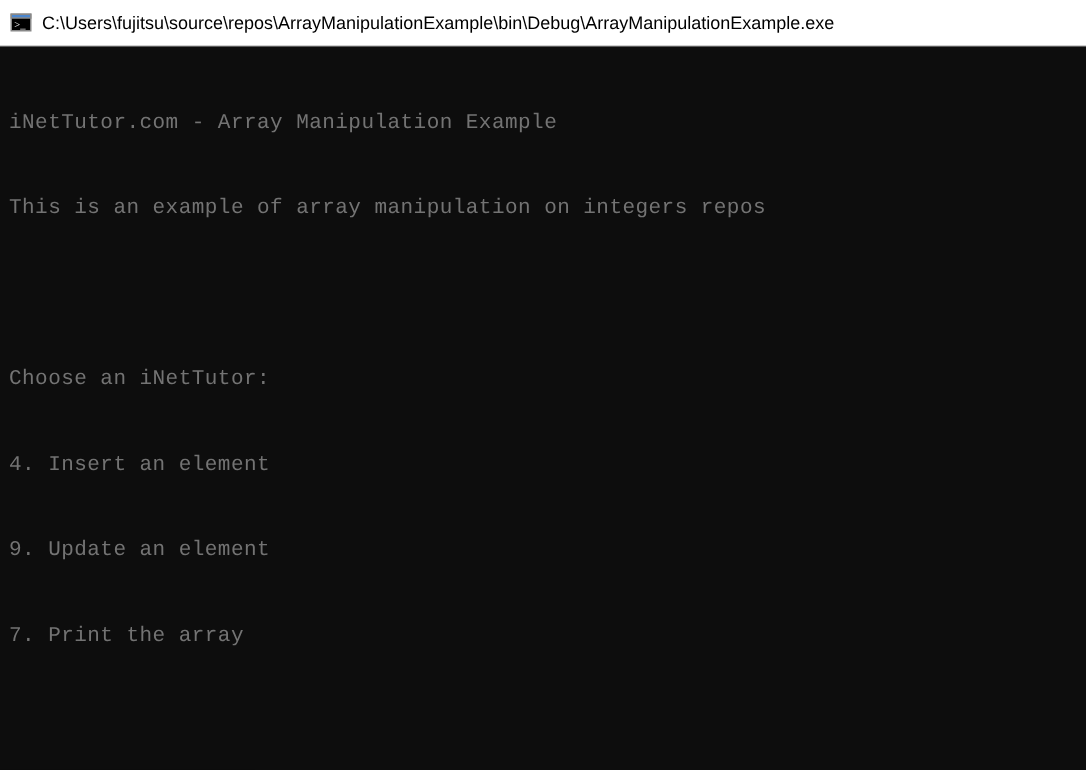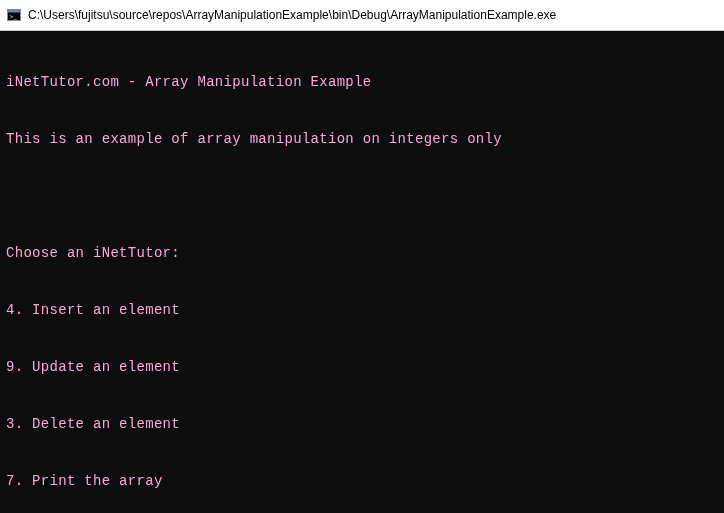--- a/index.html
+++ b/index.html
@@ -27,21 +27,21 @@
     font-size: 12px;
     color: #000;
     white-space: nowrap;
     overflow: hidden;
     text-align: center;
   }
 
   .console {
     flex: 1;
     background: #0d0d0d;
-    color: #f9a8d4;
+    color: #737373;
     font-family: Consolas, 'Courier New', monospace;
     font-size: 14px;
     line-height: 19px;
     padding: 4px 2px 2px 6px;
     white-space: pre;
     overflow: hidden;
     letter-spacing: 0.3px;
   }
   .console .line { display: block; min-height: 19px; }
 </style>
@@ -56,26 +56,25 @@
         <rect x="1.5" y="2.5" width="13" height="11" fill="#000" stroke="#888" stroke-width="1"></rect>
         <rect x="1.5" y="2.5" width="13" height="2.5" fill="#4a86cf" stroke="#888" stroke-width="1"></rect>
         <text x="3.5" y="11.5" font-size="7" fill="#fff" font-family="Consolas">&gt;_</text>
       </svg>
     </span>
     <span class="titlebar-text">C:\Users\fujitsu\source\repos\ArrayManipulationExample\bin\Debug\ArrayManipulationExample.exe</span>
   </div>
 
   <div class="console">
     <span class="line">iNetTutor.com - Array Manipulation Example</span>
-    <span class="line">This is an example of array manipulation on integers only</span>
+    <span class="line">This is an example of array manipulation on integers repos</span>
     <span class="line"></span>
     <span class="line">Choose an iNetTutor:</span>
     <span class="line">4. Insert an element</span>
     <span class="line">9. Update an element</span>
-    <span class="line">3. Delete an element</span>
     <span class="line">7. Print the array</span>
     
     
     
     
     
     
     
     
     

